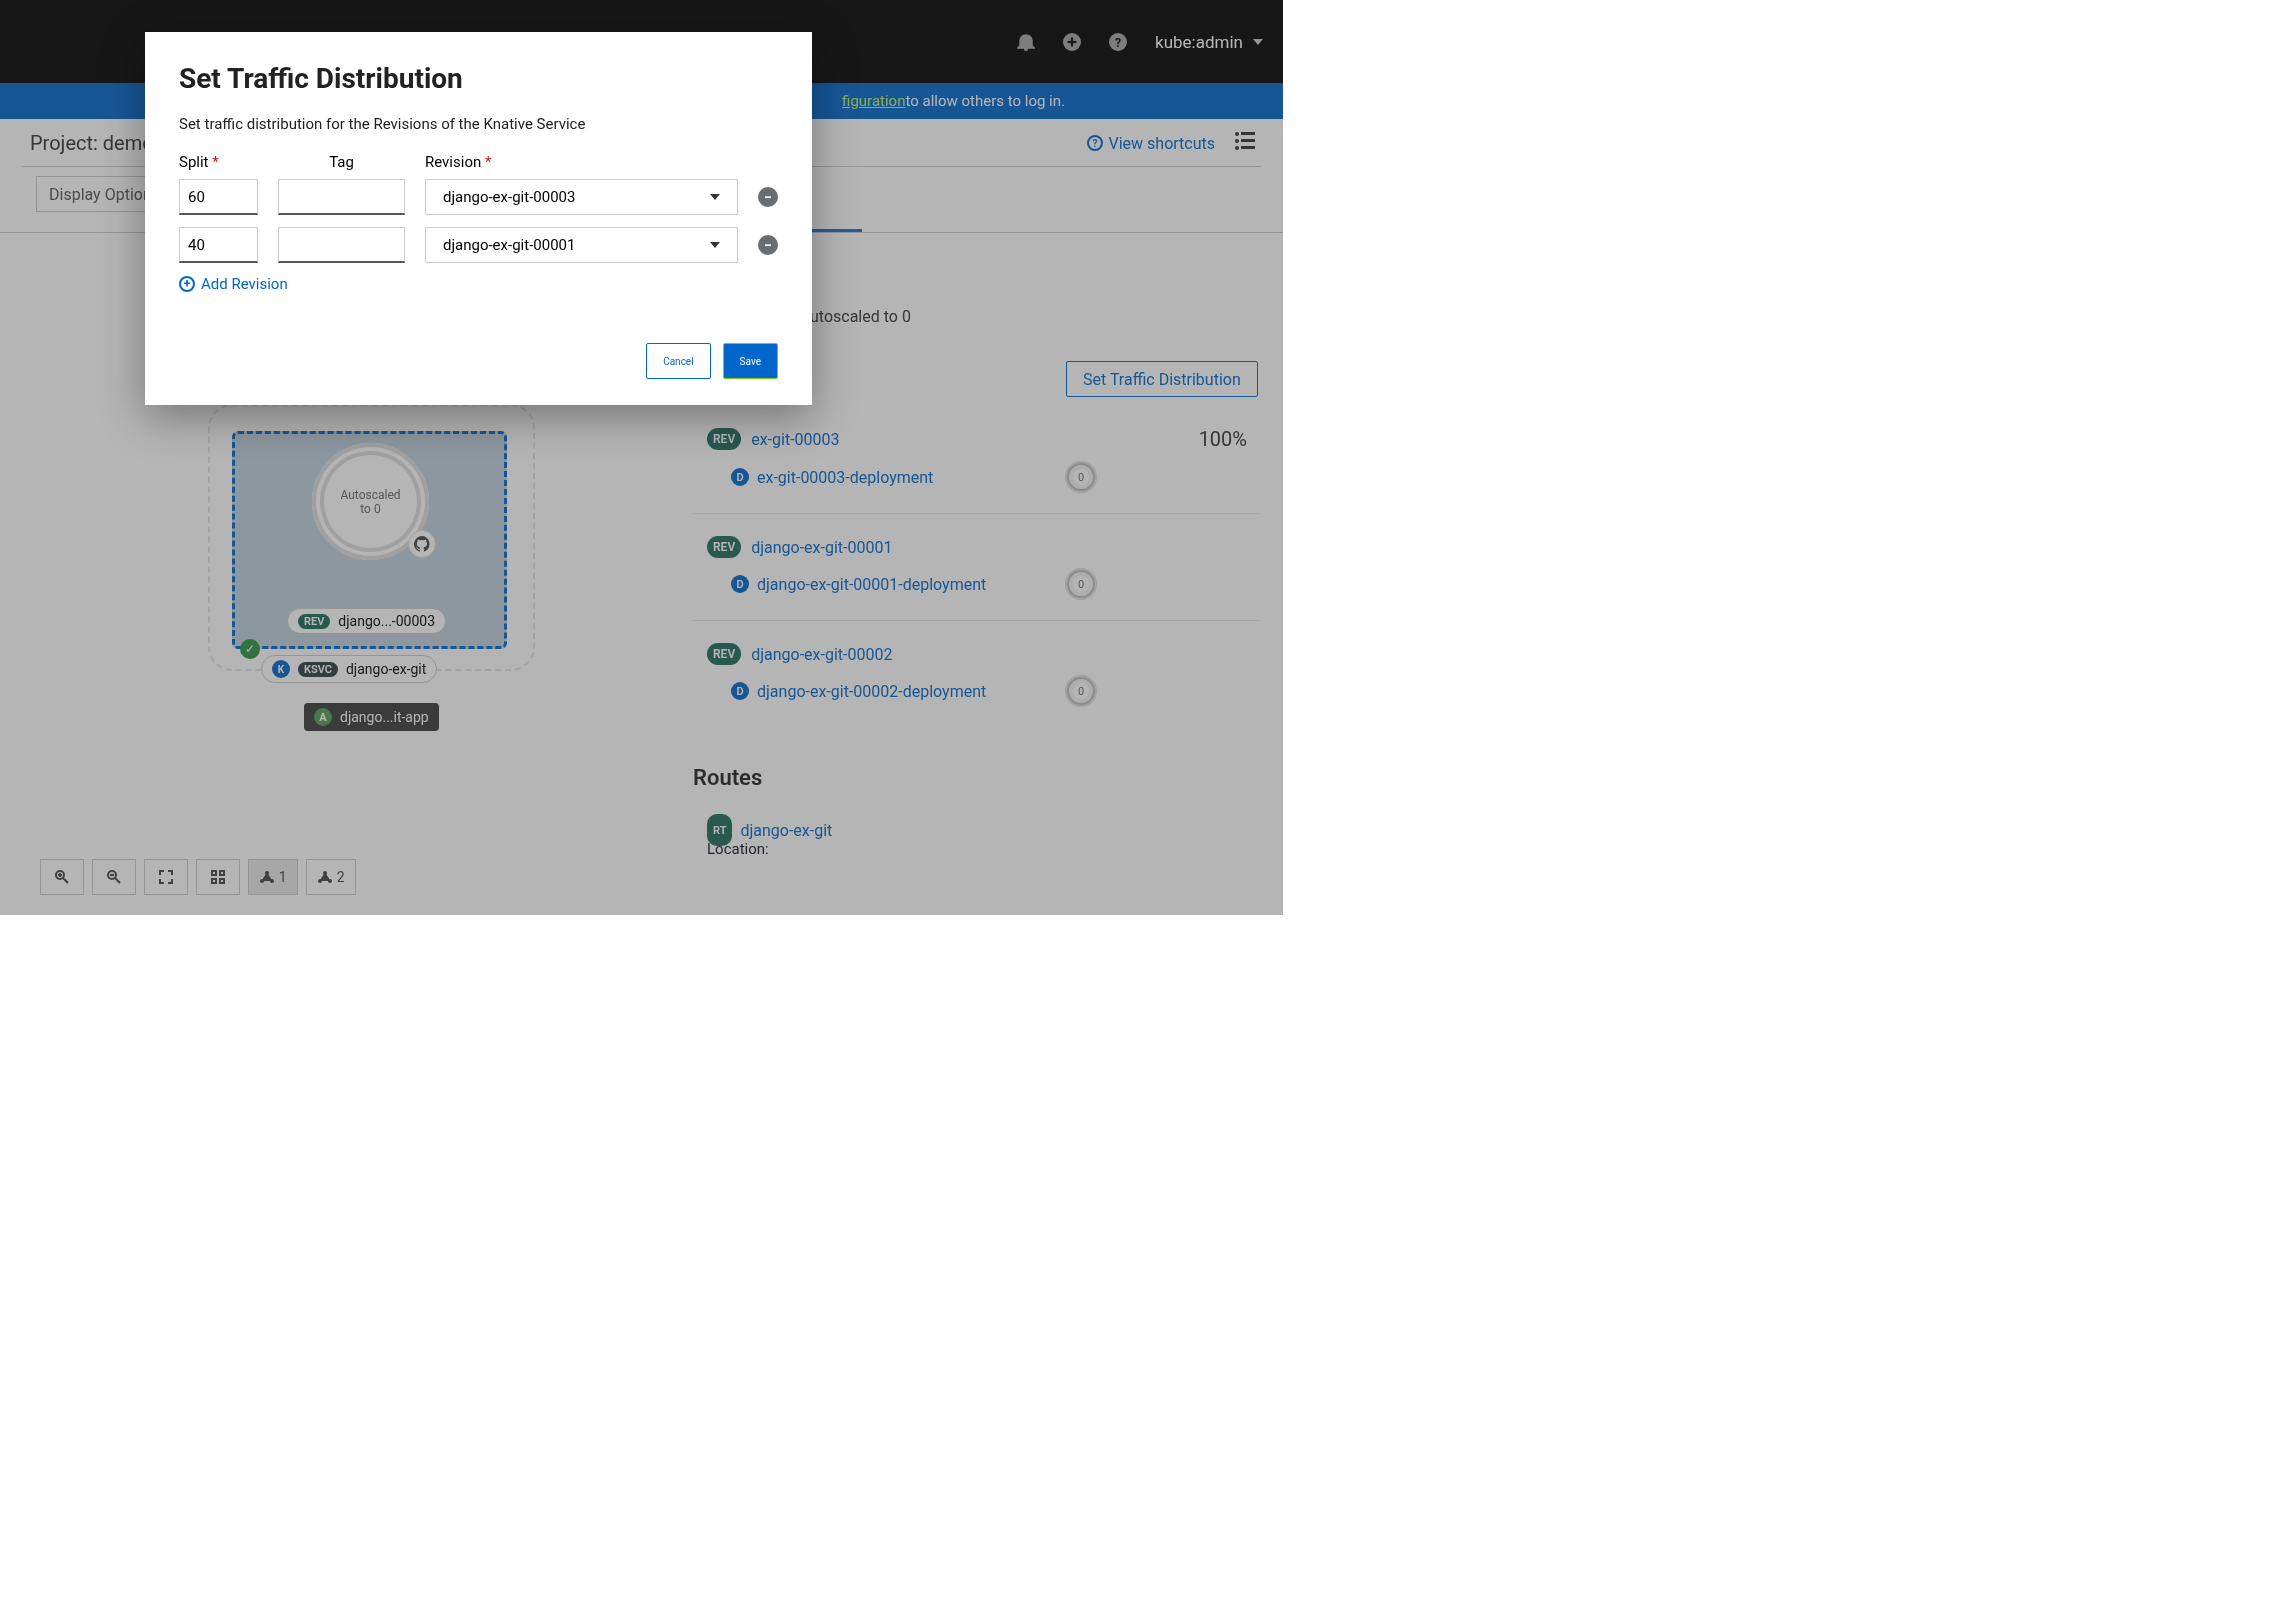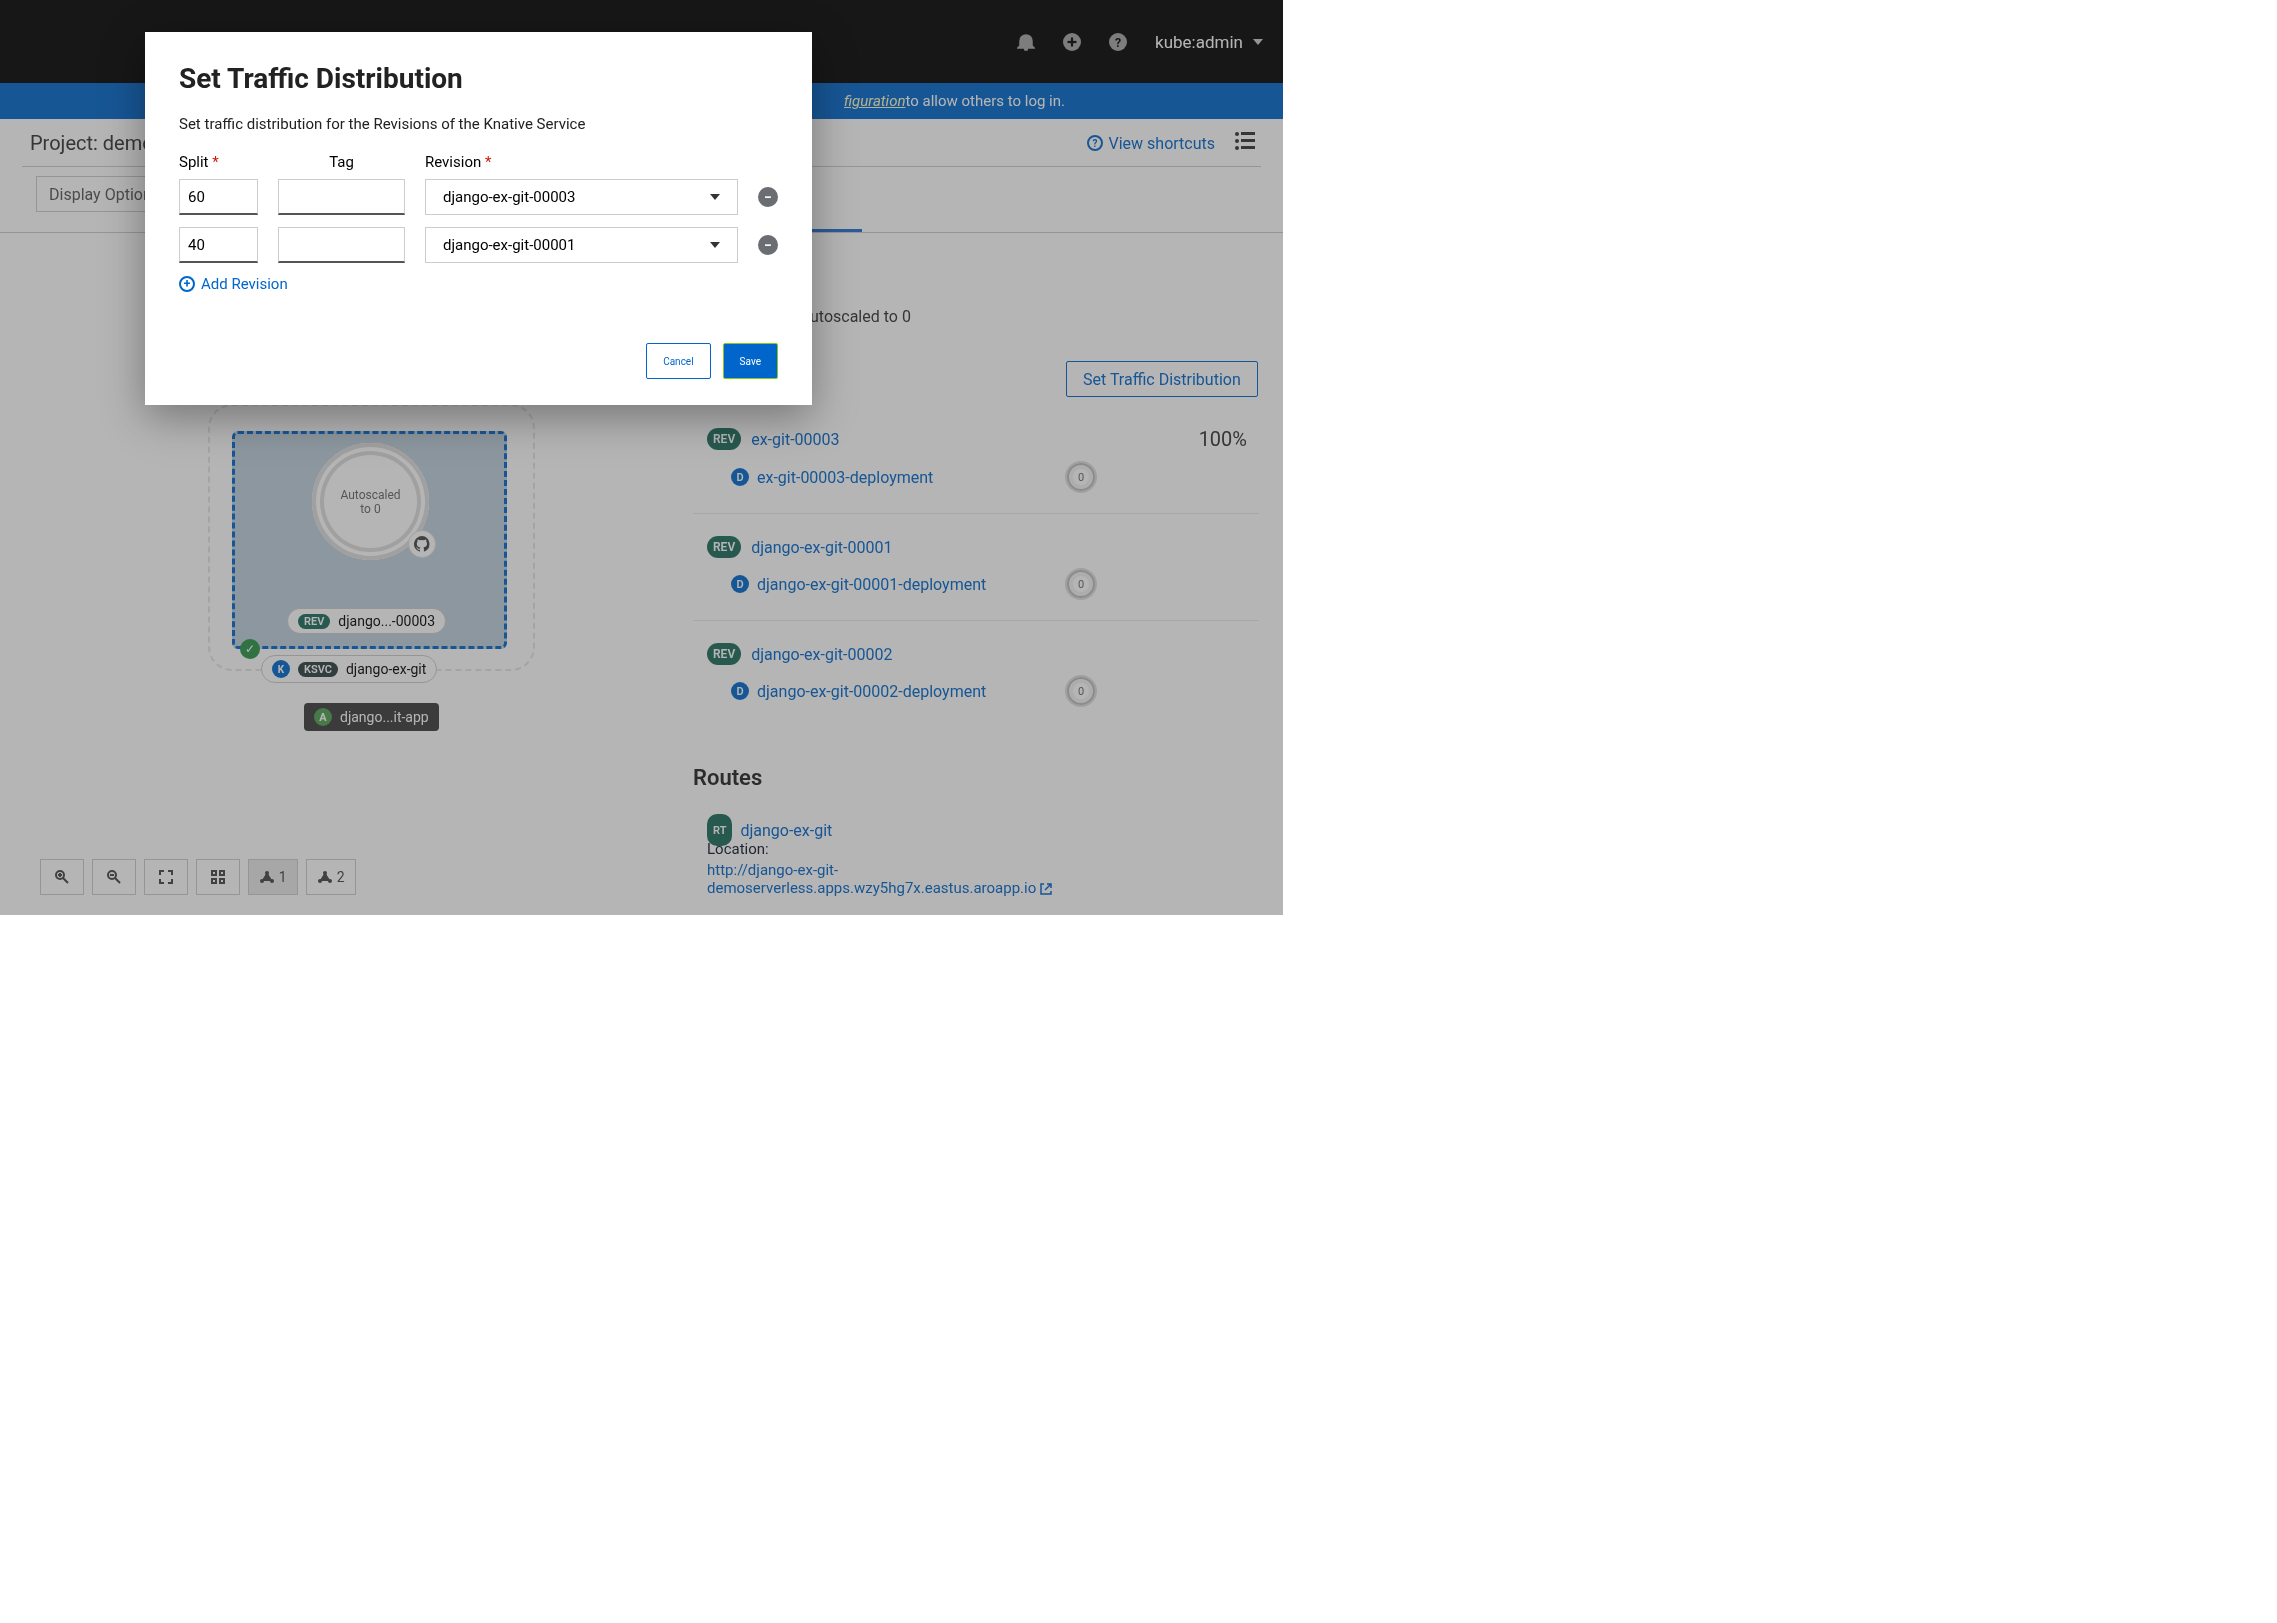--- a/index.html
+++ b/index.html
@@ -7,21 +7,21 @@
 .page { position: relative; width: 1283px; height: 915px; overflow: hidden; background: #fff; }
 
 
 .topbar { position: absolute; top: 0; left: 0; right: 0; height: 83px; background: #000; display: flex; align-items: center; justify-content: flex-end; padding: 0 20px; gap: 28px; }
 .topbar .icon { color: #a5a5a5; cursor: pointer; display: flex; align-items: center; }
 .topbar .user { color: #fff; font-size: 17px; display: flex; align-items: center; gap: 6px; cursor: pointer; }
 .topbar .user .caret { margin-left: 4px; }
 
 
 .notice { position: absolute; top: 83px; left: 0; right: 0; height: 36px; background: #0066cc; color: #fff; display: flex; align-items: center; justify-content: flex-end; padding-right: 218px; font-size: 15px; }
-.notice a { color: #fef9c3; text-decoration: underline; font-style: italic; }
+.notice a { color: #bef264; text-decoration: underline; }
 
 
 .proj-row { position: absolute; top: 119px; left: 0; right: 0; height: 48px; display: flex; align-items: center; justify-content: space-between; padding: 0 28px 0 30px; background: #fff;}
 .proj-row .left { font-size: 20px; color: #333; }
 .proj-row .right { display: flex; align-items: center; gap: 20px; }
 .proj-row .shortcuts { color: #0066cc; font-size: 16px; display: flex; align-items: center; gap: 6px; cursor: pointer;}
 .proj-row .list-icon { color: #333; cursor: pointer; }
 
 
 .hline1 { position: absolute; top: 166px; left: 22px; right: 22px; height: 1px; background: #ccc; }
@@ -198,25 +198,20 @@
     <span>django-ex-git-00002-deployment</span>
     <span class="pod-ring">0</span>
   </div>
 
   <div class="routes-title">Routes</div>
   <div class="rt-row">
     <span class="rt-badge">RT</span>
     <span class="rev-link">django-ex-git</span>
   </div>
   <div class="loc-label">Location:</div>
-  <a href="#" class="loc-link">
-    <span><span>http://django-ex-git-</span><br><span>demoserverless.apps.wzy5hg7x.eastus.aroapp.io</span> <svg style="display:inline;vertical-align:middle" width="12" height="12" viewBox="0 0 12 12" fill="none" stroke="#0066cc" stroke-width="1.5">
-          <path d="M4 1H1v10h10V8M7 1h4v4M11 1L5 7"></path>
-        </svg></span>
-  </a>
 
   <div class="topo">
     <div class="group-box"></div>
     <div class="dashed-box"></div>
     <div class="donut">
       <span>Autoscaled</span>
         <span>to 0</span>
     </div>
     <div class="git-icn">
         <svg width="16" height="16" viewBox="0 0 16 16" fill="#444">

